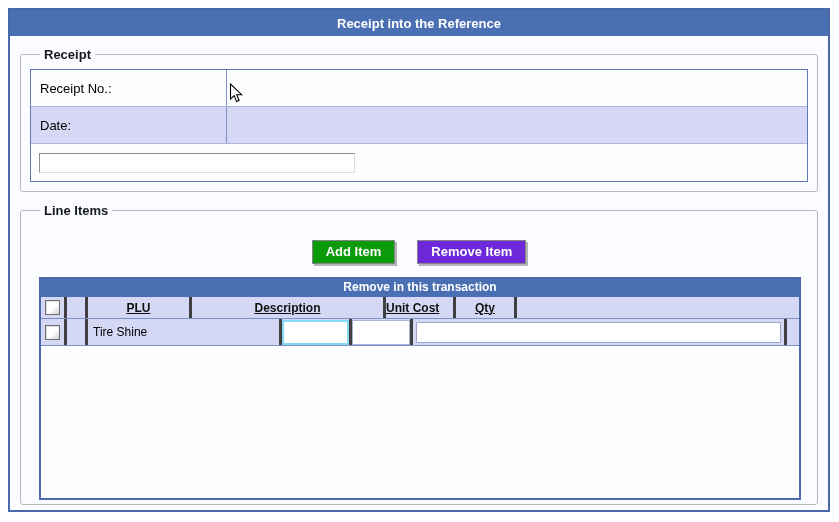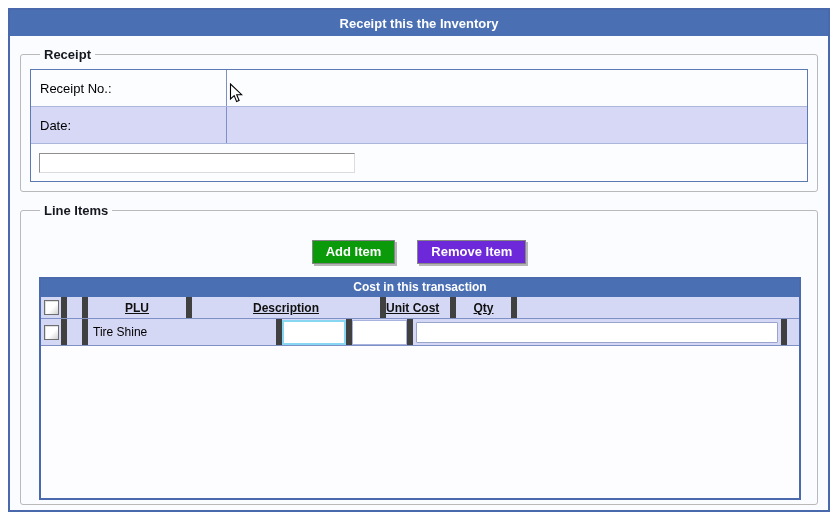--- a/index.html
+++ b/index.html
@@ -123,21 +123,21 @@
   }
   .ihead, .irow {
     display: flex;
     background: #d5d8f4;
     border-bottom: 1px solid #7e90c6;
     align-items: center;
     flex: 0 0 auto;
   }
   .ihead { height: 22px; font-size: 12px; font-weight: bold; }
   .irow  { height: 27px; font-size: 12px; }
-  .cell { height: 100%; border-right: 6px solid #404040; display: flex; align-items: center; }
+  .cell { height: 100%; border-right: 3px solid #404040; display: flex; align-items: center; }
   .c-check  { width: 26px; justify-content: center; }
   .c-sp     { width: 21px; }
   .c-plu    { width: 104px; justify-content: center; }
   .c-desc   { width: 194px; justify-content: center; }
   .c-cost   { width: 70px;  justify-content: flex-start; }
   .c-qty    { width: 61px;  justify-content: center; }
   .c-reason { flex: 1;      justify-content: center; }
   .c-end    { width: 12px; border-right: none; }
   .irow .c-plu, .irow .c-desc { justify-content: flex-start; padding-left: 5px; }
   .sortlink { text-decoration: underline; color: #101010; cursor: pointer; }
@@ -185,21 +185,21 @@
     pointer-events: none;
     z-index: 10;
   }
 </style>
 </head>
 <body>
 
 <div class="window">
 
   <div class="titlebar">
-    <span>Receipt this the Inventory</span>
+    <span>Receipt into the Reference</span>
   </div>
 
   <fieldset>
     <legend>Receipt</legend>
     <div class="rtable">
       <div class="rrow">
         <div class="rlabel">Receipt No.:</div>
         <div class="rvalue"></div>
       </div>
       <div class="rrow alt">
@@ -216,21 +216,21 @@
 
   <fieldset class="fs-line">
     <legend>Line Items</legend>
 
     <div class="btnrow">
       <button class="btn btn-add">Add Item</button>
       <button class="btn btn-remove">Remove Item</button>
     </div>
 
     <div class="itable">
-      <div class="ititle">Cost in this transaction</div>
+      <div class="ititle">Remove in this transaction</div>
 
       <div class="ihead">
         <div class="cell c-check">
           <span class="checkbox"></span>
         </div>
         <div class="cell c-sp"></div>
         <div class="cell c-plu">
           <span class="sortlink">PLU</span>
         </div>
         <div class="cell c-desc">

